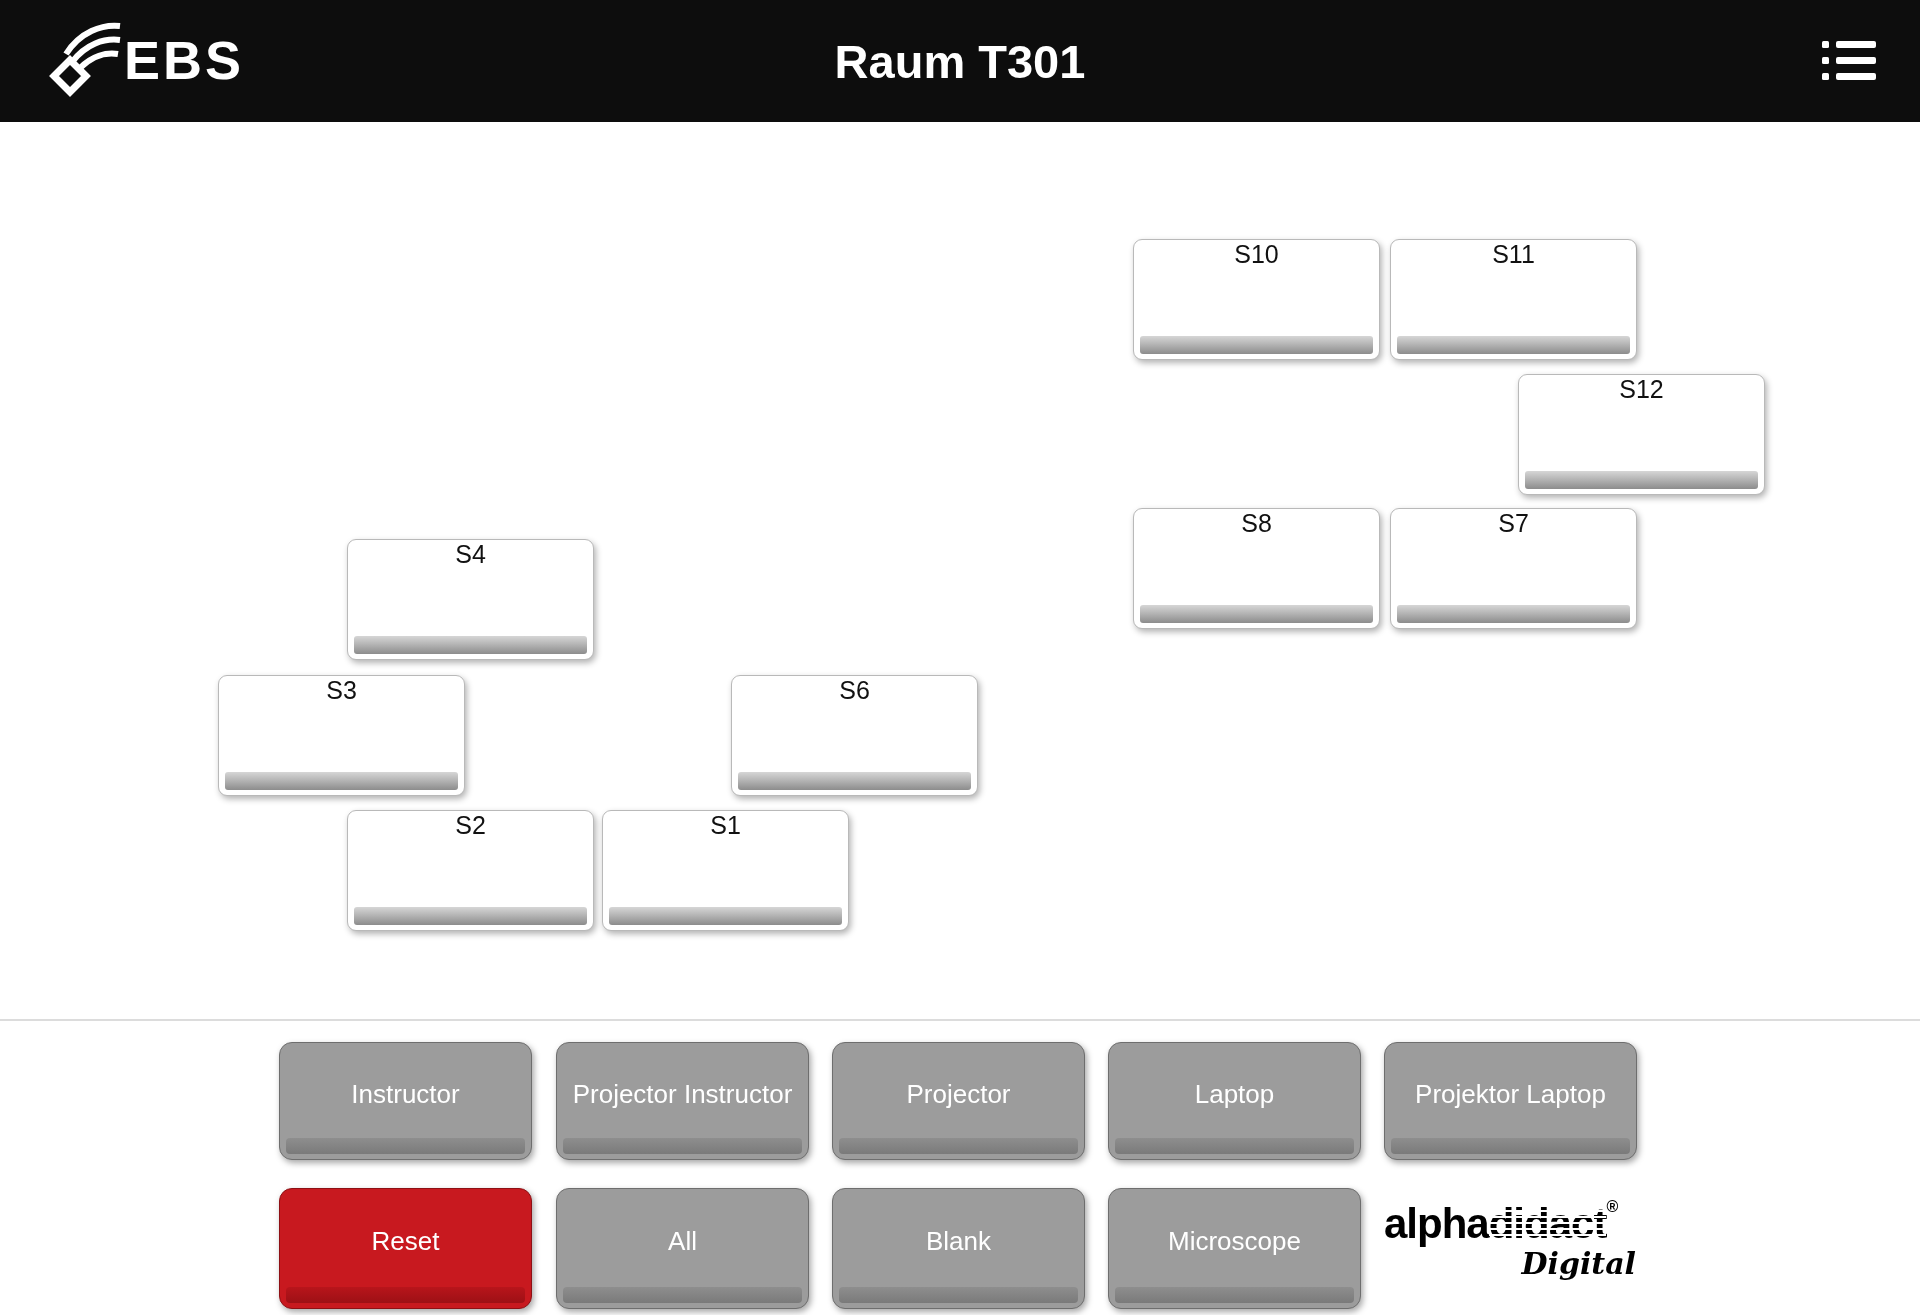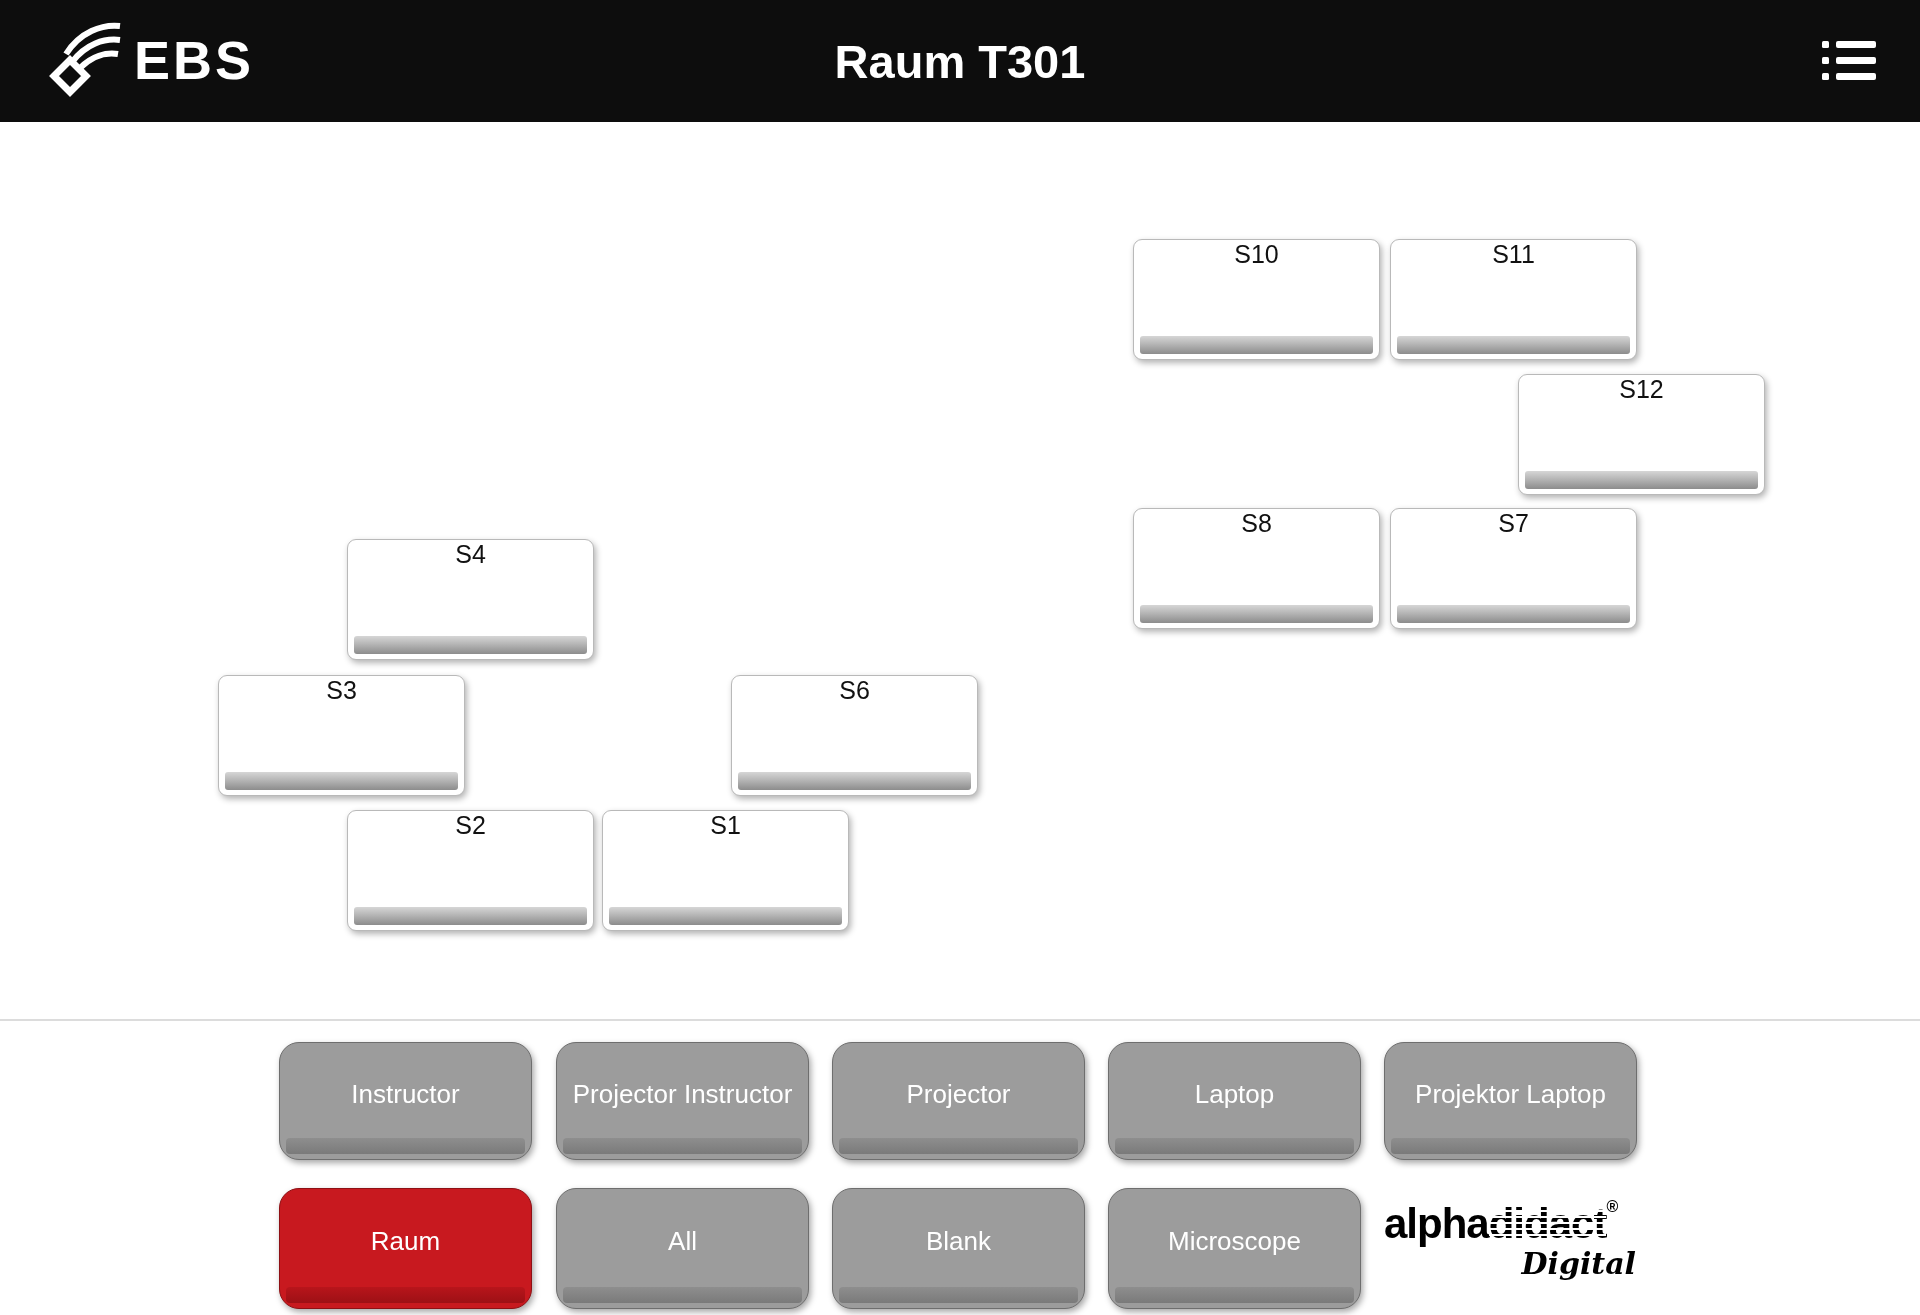--- a/index.html
+++ b/index.html
@@ -1,42 +1,42 @@
 <!DOCTYPE html>
 <html><head>
 <meta charset="utf-8">
 <style>
   * { margin:0; padding:0; box-sizing:border-box; }
   html,body { width:1920px; height:1315px; background:#ffffff; font-family:"Liberation Sans", sans-serif; overflow:hidden; }
   .stage { position:relative; width:1920px; height:1315px; background:#fff; }
 
   
   .header { position:absolute; left:0; top:0; width:1920px; height:122px; background:#0d0d0d; }
-  .logo-wrap { position:absolute; left:46px; top:14px; display:flex; align-items:flex-end; gap:10px; }
+  .logo-wrap { position:absolute; left:46px; top:14px; display:flex; align-items:flex-end; }
   .logo-icon { width:78px; height:92px; }
   .logo-text { color:#ffffff; font-size:54px; font-weight:700; letter-spacing:3px; line-height:92px; }
   .header-title { position:absolute; left:0; top:0; width:1920px; height:122px; display:flex; align-items:center; justify-content:center; color:#ffffff; font-size:47px; font-weight:600; }
   .menu-btn { position:absolute; right:44px; top:36px; width:54px; height:50px; display:flex; align-items:center; justify-content:center; cursor:pointer; }
 
   
   .seat { position:absolute; width:247px; height:121px; background:#ffffff; border:1px solid #b9b9b9; border-radius:9px;
           box-shadow:2px 3px 6px rgba(0,0,0,0.30); display:flex; align-items:flex-start; justify-content:center;
           padding-bottom:16px; font-size:25px; color:#111; cursor:pointer; }
   .seat::after { content:""; position:absolute; left:6px; right:6px; bottom:5px; height:18px; border-radius:3px;
           background:linear-gradient(180deg,#d6d6d6 0%, #b9b9b9 40%, #8c8c8c 100%); }
   .pos-s10{left:1133px;top:239px} .pos-s11{left:1390px;top:239px}
   .pos-s9{left:1007px;top:374px}  .pos-s12{left:1518px;top:374px}
   .pos-s8{left:1133px;top:508px}  .pos-s7{left:1390px;top:508px}
   .pos-s4{left:347px;top:539px}   .pos-s5{left:602px;top:539px}
   .pos-s3{left:218px;top:675px}   .pos-s6{left:731px;top:675px}
   .pos-s2{left:347px;top:810px}   .pos-s1{left:602px;top:810px}
 
   
   .separator { position:absolute; left:0; top:1019px; width:1920px; border-top:2px solid #dcdcdc; }
-  .cmd { position:absolute; width:253px; background:#9c9c9c; border:1px solid #6e6e6e; border-radius:20px;
+  .cmd { position:absolute; width:253px; background:#9c9c9c; border:1px solid #6e6e6e; border-radius:13px;
          box-shadow:2px 3px 6px rgba(0,0,0,0.35); display:flex; align-items:center; justify-content:center;
          padding-bottom:14px; color:#ffffff; font-size:26px; cursor:pointer; }
   .cmd::after { content:""; position:absolute; left:6px; right:6px; bottom:5px; height:16px; border-radius:4px;
          background:linear-gradient(180deg,#8e8e8e 0%, #7a7a7a 100%); }
   .cmd.red { background:#c8191f; border-color:#8e1014; }
   .cmd.red::after { background:linear-gradient(180deg,#b8151b 0%, #9d1015 100%); }
   .col1{left:279px} .col2{left:556px} .col3{left:832px} .col4{left:1108px} .col5{left:1384px}
   .row1{top:1042px; height:118px} .row2{top:1188px; height:121px}
 
   
@@ -123,21 +123,21 @@
       <span>Projector</span>
     </div>
   <div class="cmd row1 col4">
       <span>Laptop</span>
     </div>
   <div class="cmd row1 col5">
       <span>Projektor Laptop</span>
     </div>
 
   <div class="cmd red row2 col1">
-      <span>Raum</span>
+      <span>Reset</span>
     </div>
   <div class="cmd row2 col3">
       <span>Blank</span>
     </div>
   <div class="cmd row2 col2">
       <span>All</span>
     </div>
   <div class="cmd row2 col4">
       <span>Microscope</span>
     </div>

